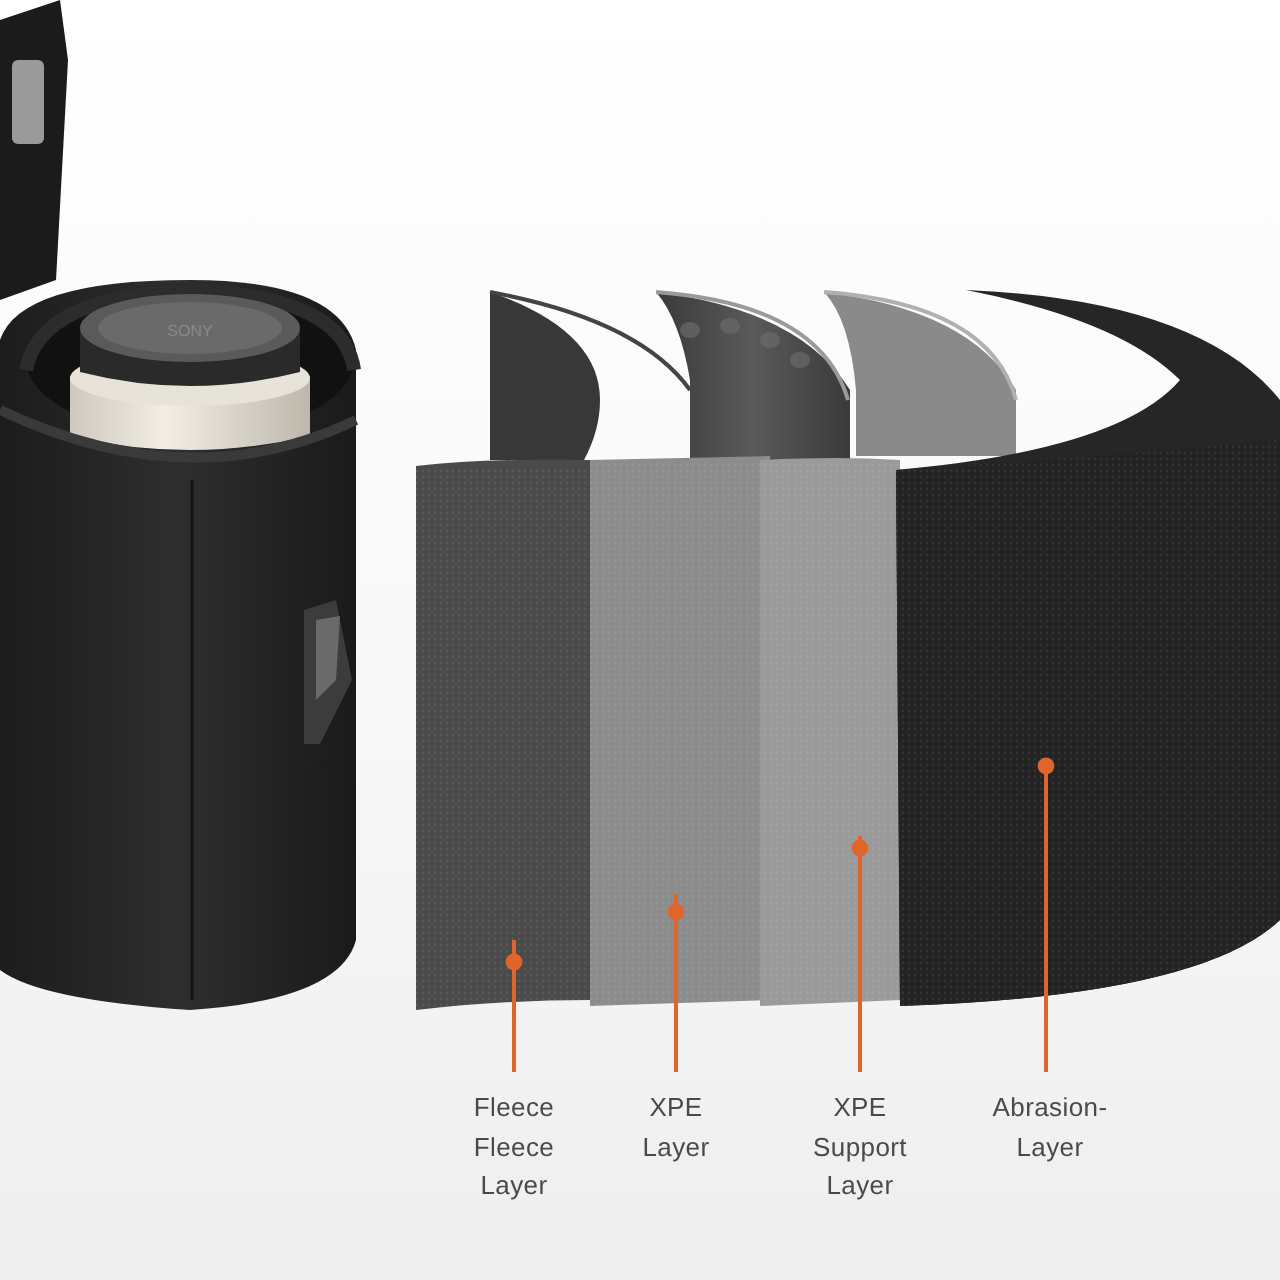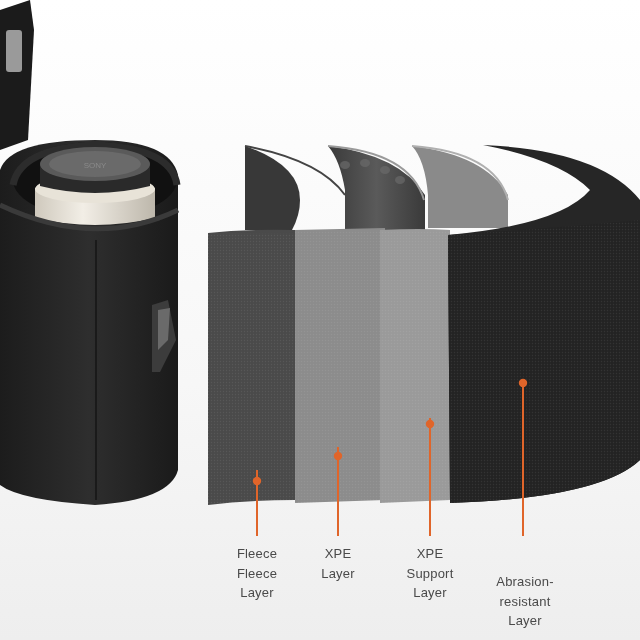--- a/index.html
+++ b/index.html
@@ -123,18 +123,17 @@
   </div>
   <div class="label" style="left:338px; top:544px;">
     <span>XPE</span>
     <span>Layer</span>
   </div>
   <div class="label" style="left:430px; top:544px;">
     <span>XPE</span>
     <span>Support</span>
     <span>Layer</span>
   </div>
-  <div class="label" style="left:525px; top:544px;margin-top:28px;">
+  <div class="label" style="left:525px; top:544px;">
     <span>Abrasion-</span>
-    <span>resistant</span>
     <span>Layer</span>
   </div>
 </div>
 
 </body></html>

